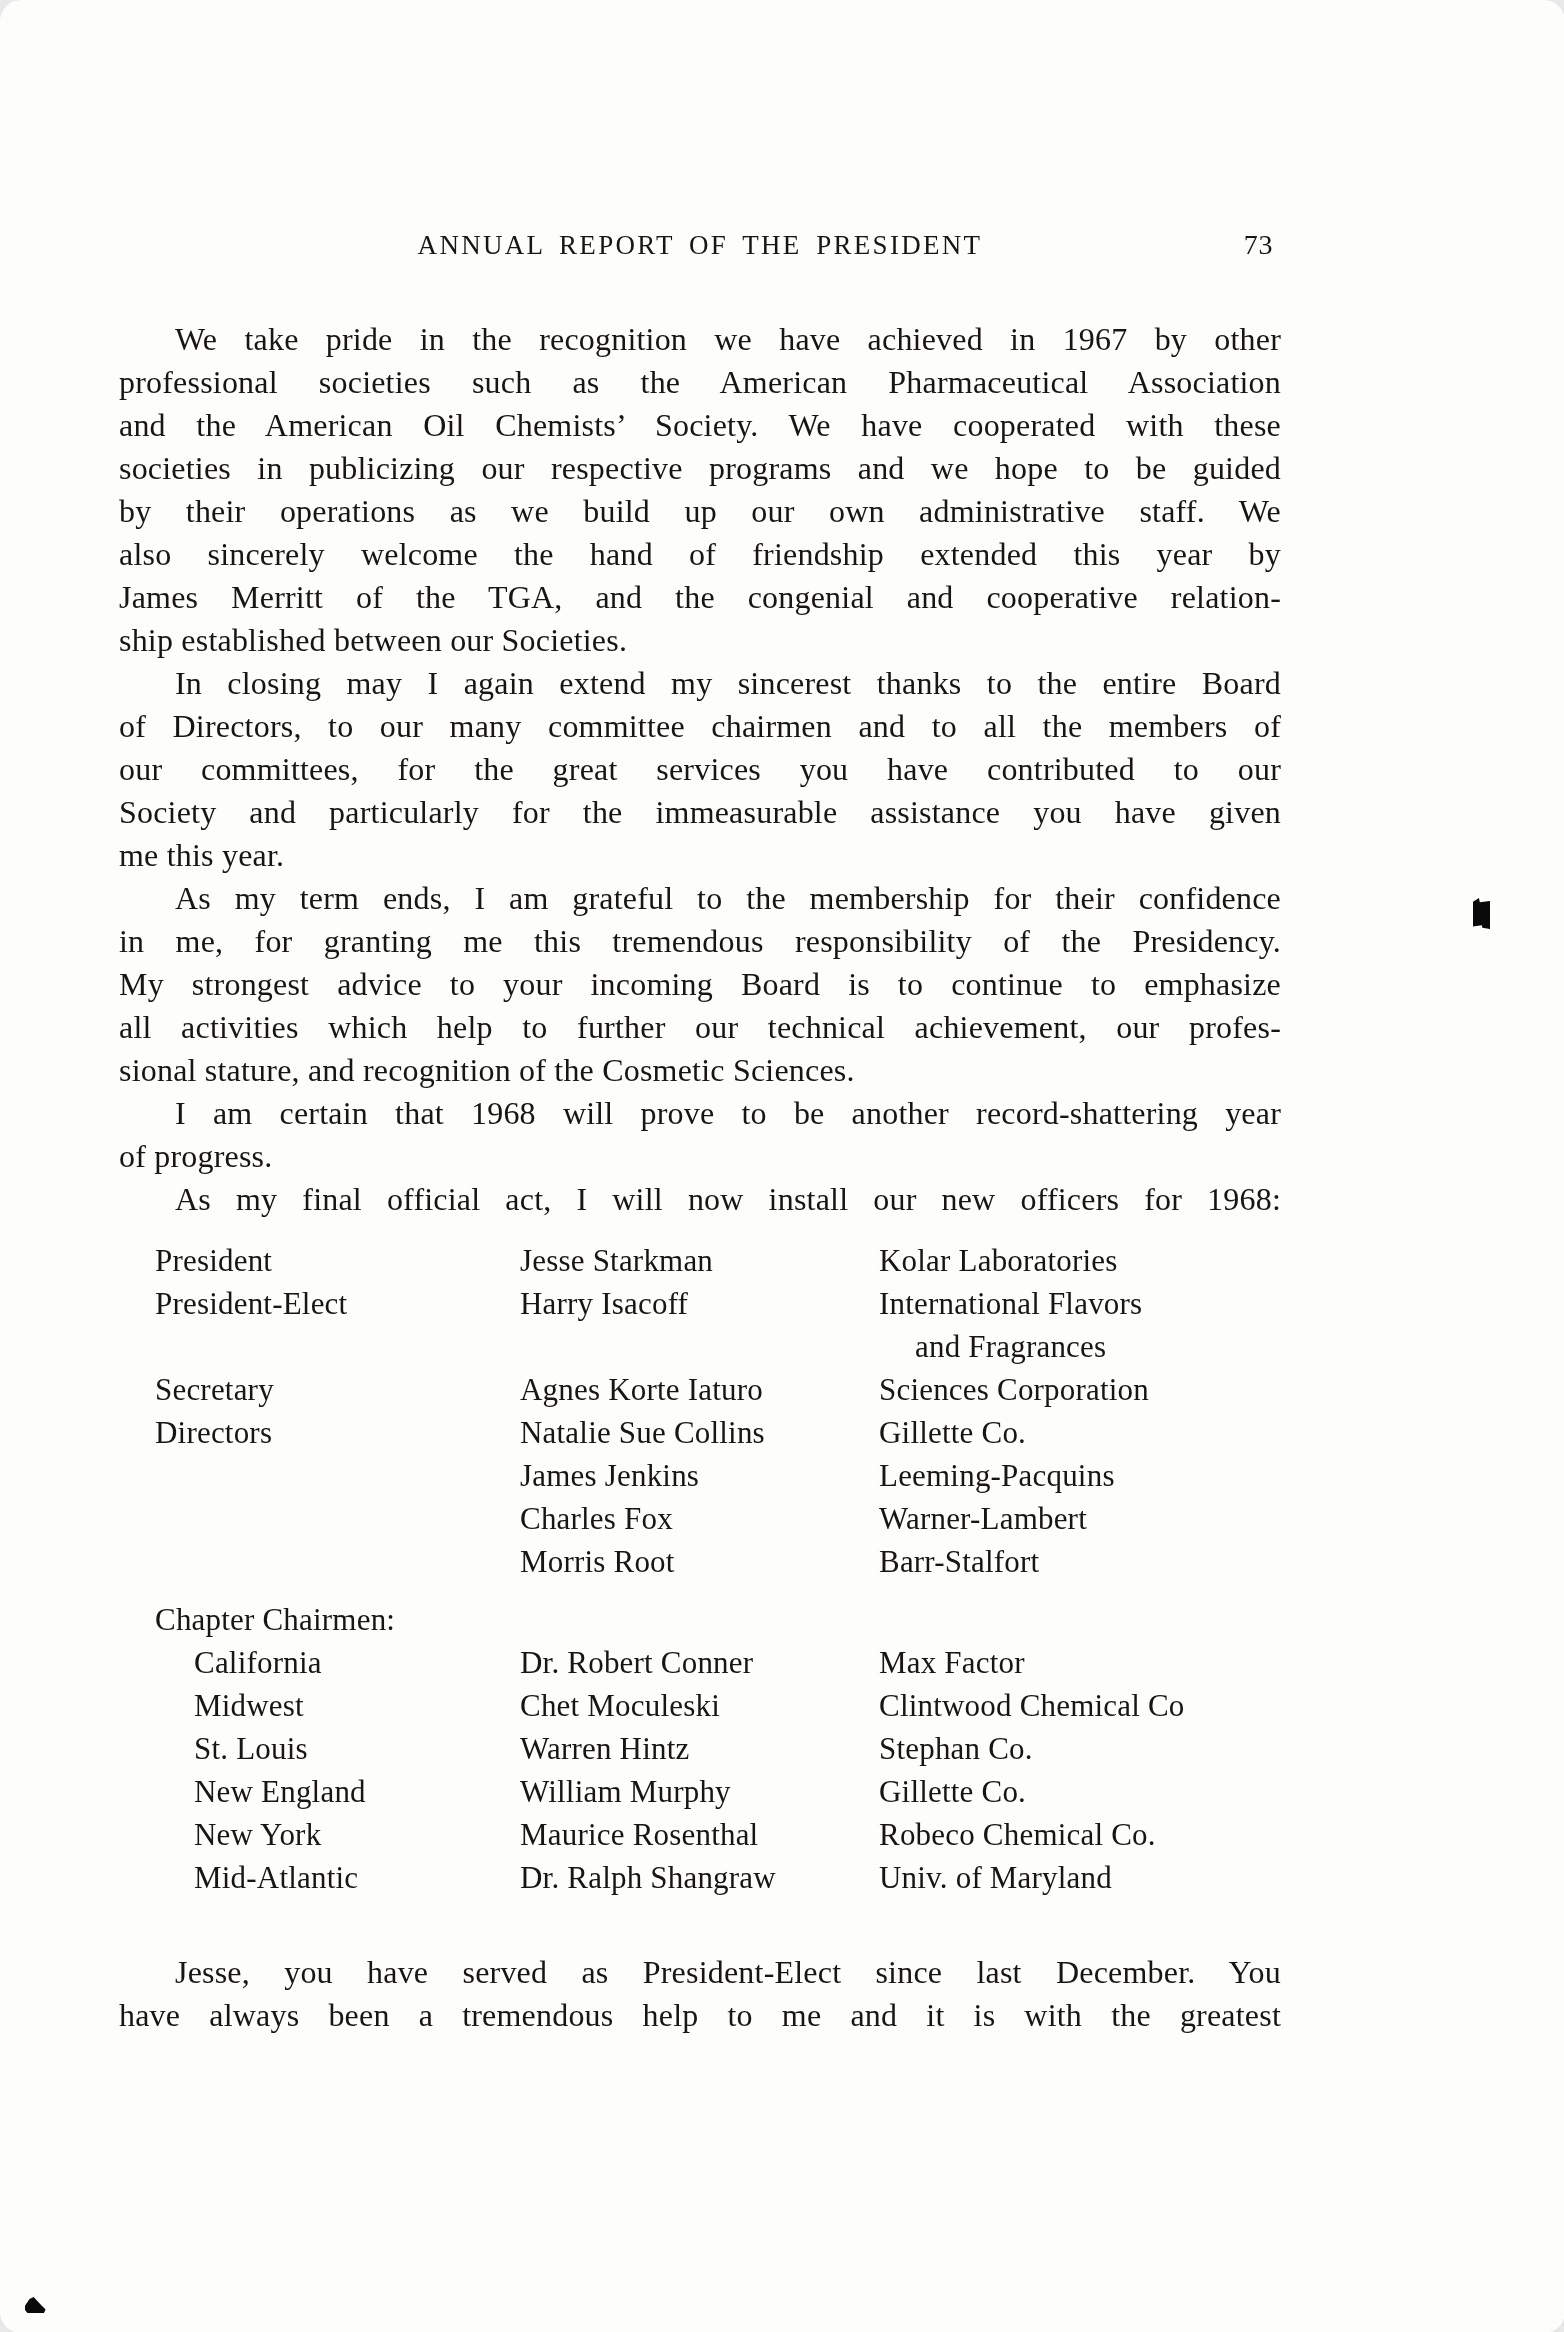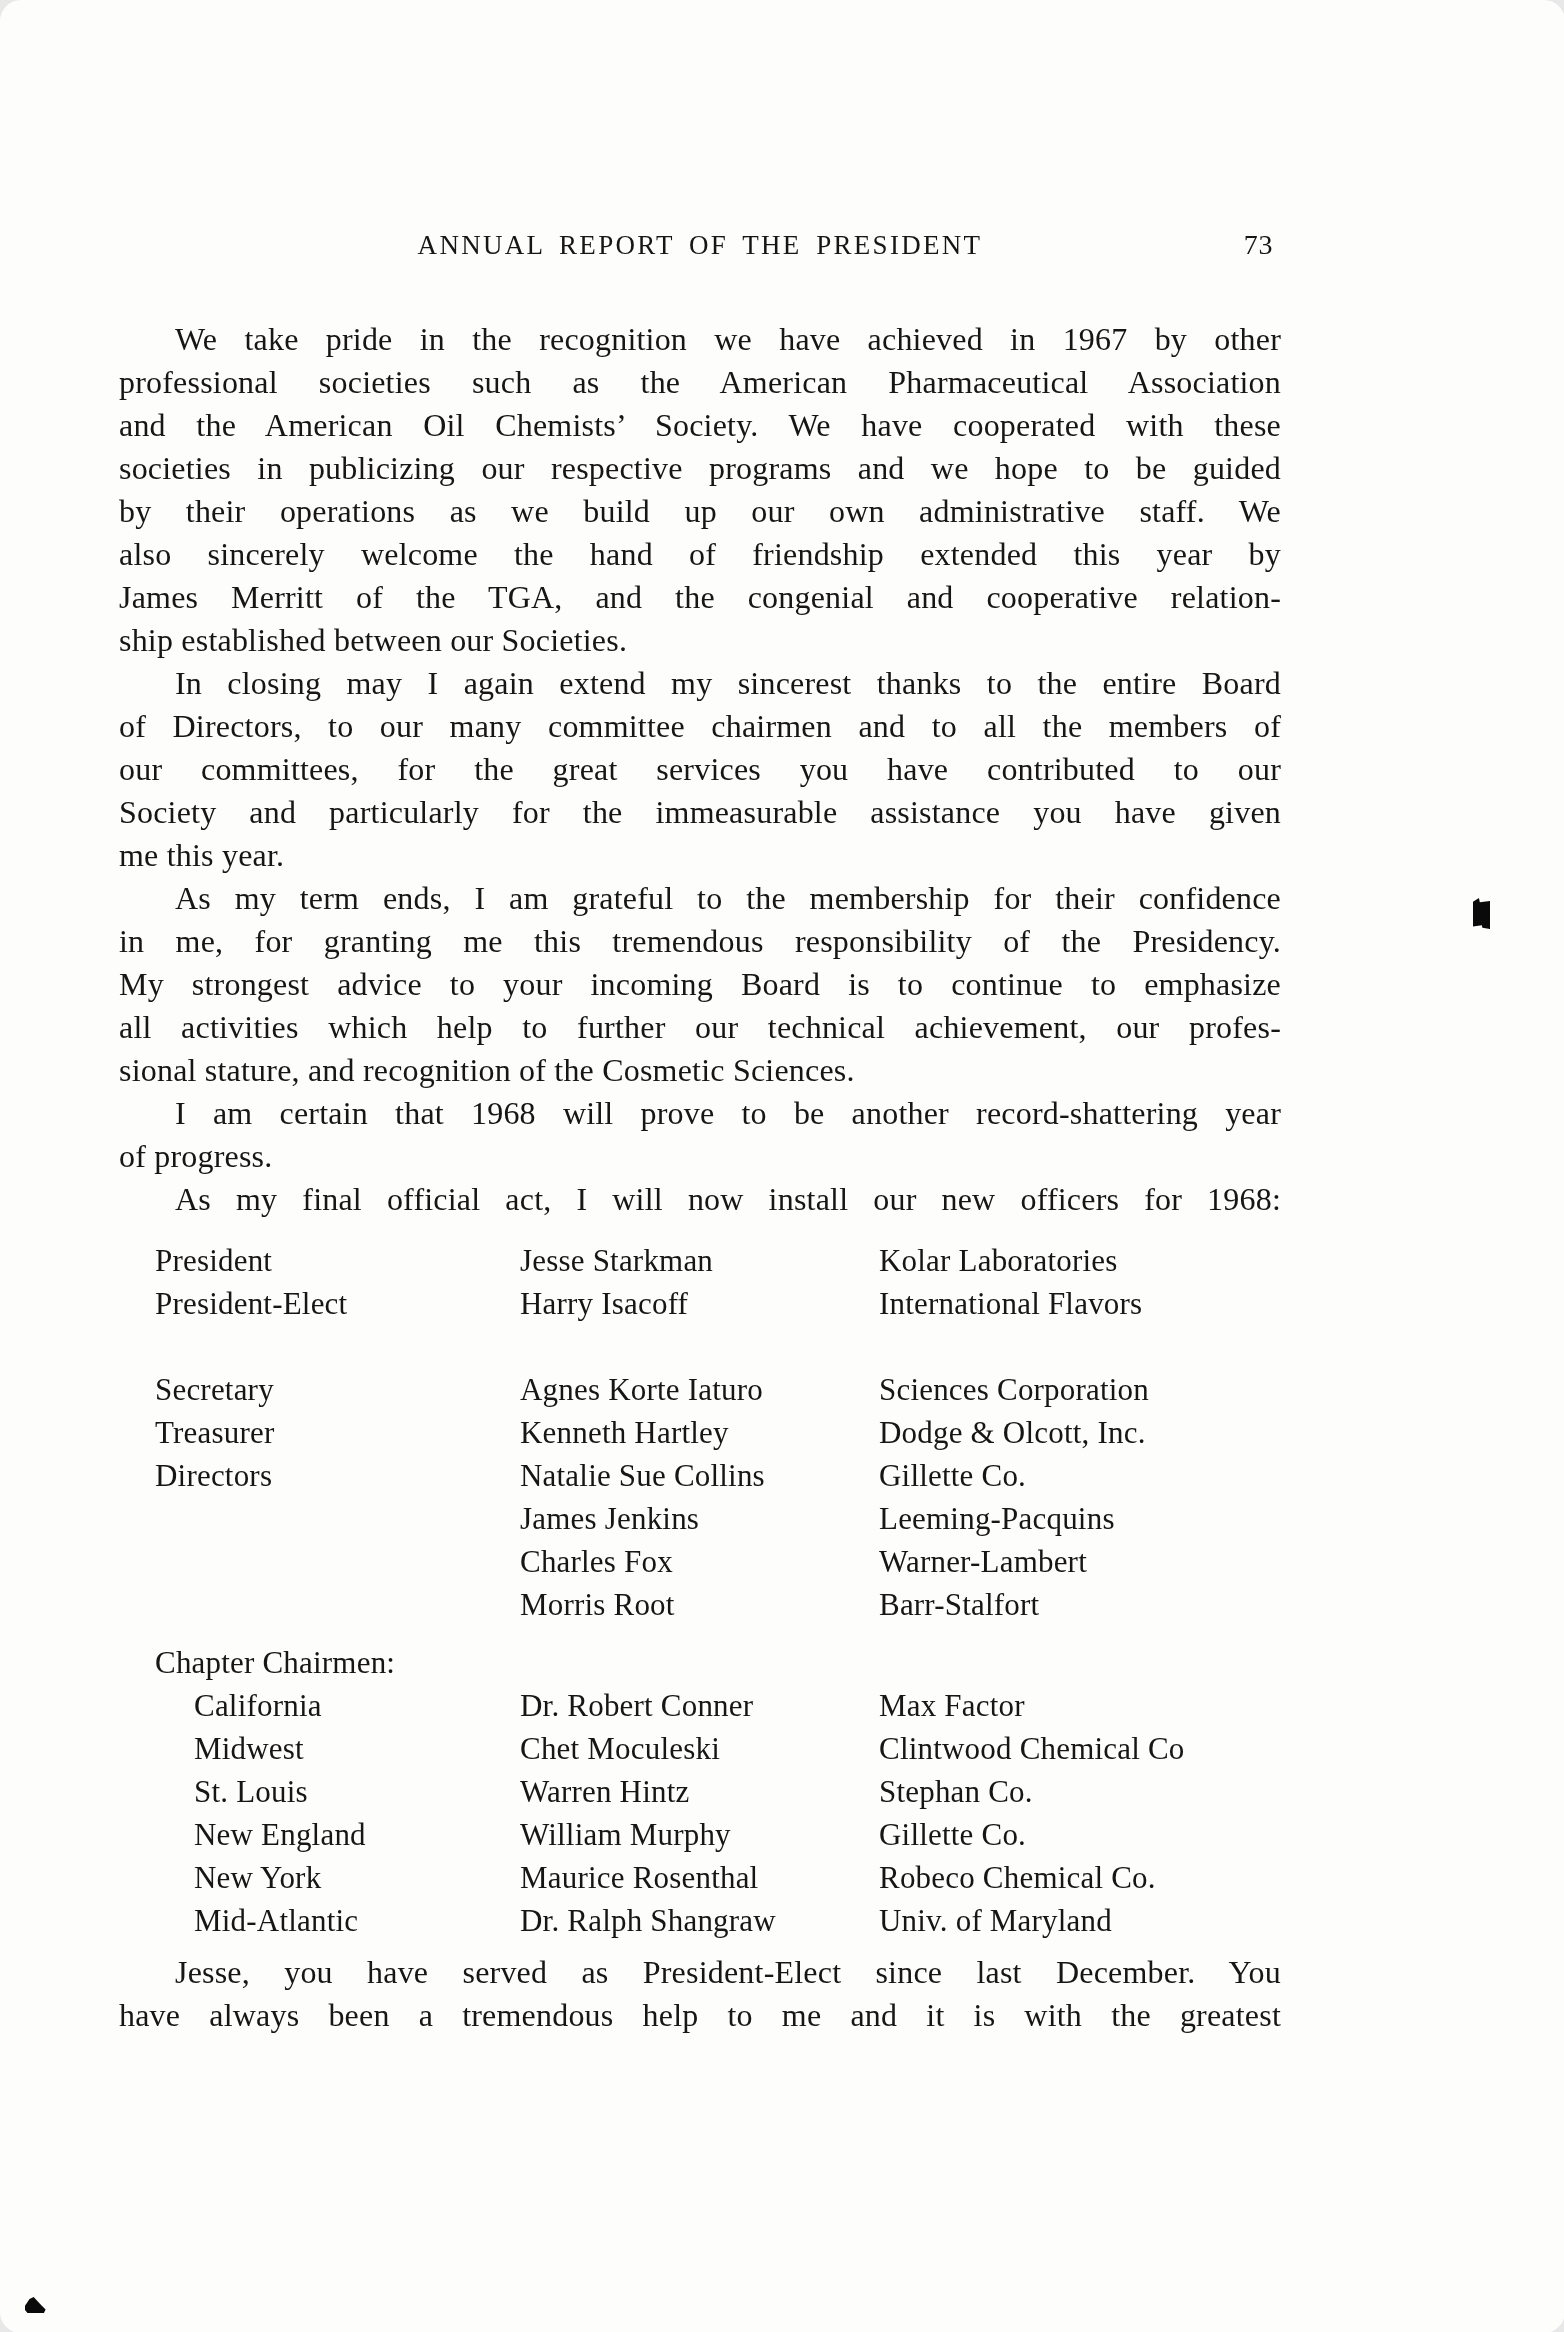--- a/index.html
+++ b/index.html
@@ -104,30 +104,26 @@
         <div class="cell cell-company">Kolar Laboratories</div>
       </div>
       <div class="orow">
         <div class="cell cell-office">President-Elect</div>
         <div class="cell cell-name">Harry Isacoff</div>
         <div class="cell cell-company">International Flavors</div>
       </div>
       <div class="orow">
         <div class="cell cell-office"></div>
         <div class="cell cell-name"></div>
+        <div class="cell cell-company indent">and Fragrances</div>
       </div>
       <div class="orow">
         <div class="cell cell-office">Secretary</div>
         <div class="cell cell-name">Agnes Korte Iaturo</div>
         <div class="cell cell-company">Sciences Corporation</div>
-      </div>
-      <div class="orow">
-        <div class="cell cell-office">Treasurer</div>
-        <div class="cell cell-name">Kenneth Hartley</div>
-        <div class="cell cell-company">Dodge &amp; Olcott, Inc.</div>
       </div>
       <div class="orow">
         <div class="cell cell-office">Directors</div>
         <div class="cell cell-name">Natalie Sue Collins</div>
         <div class="cell cell-company">Gillette Co.</div>
       </div>
       <div class="orow">
         <div class="cell cell-office"></div>
         <div class="cell cell-name">James Jenkins</div>
         <div class="cell cell-company">Leeming-Pacquins</div>

